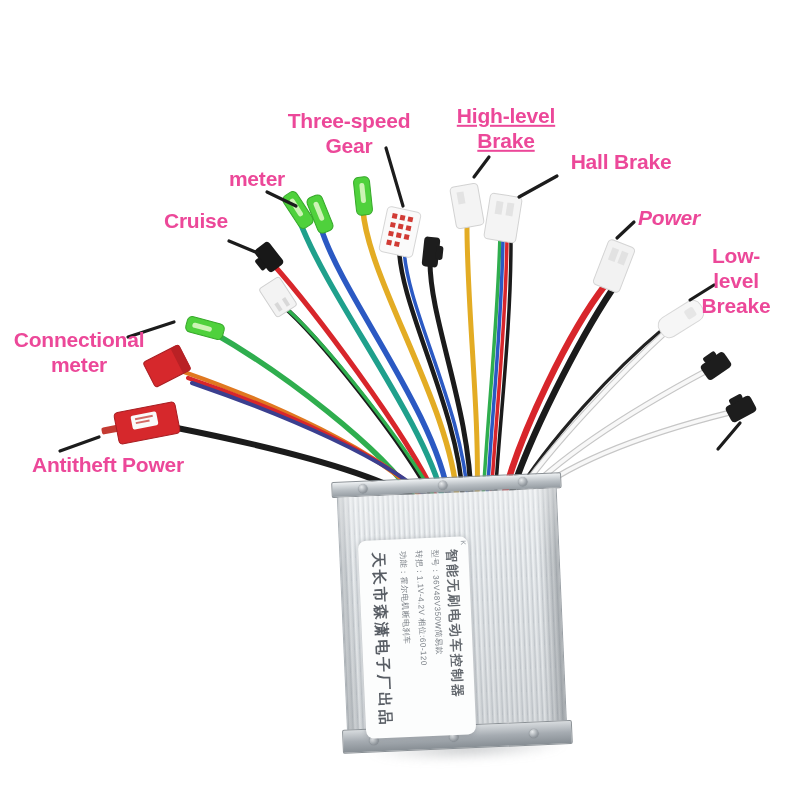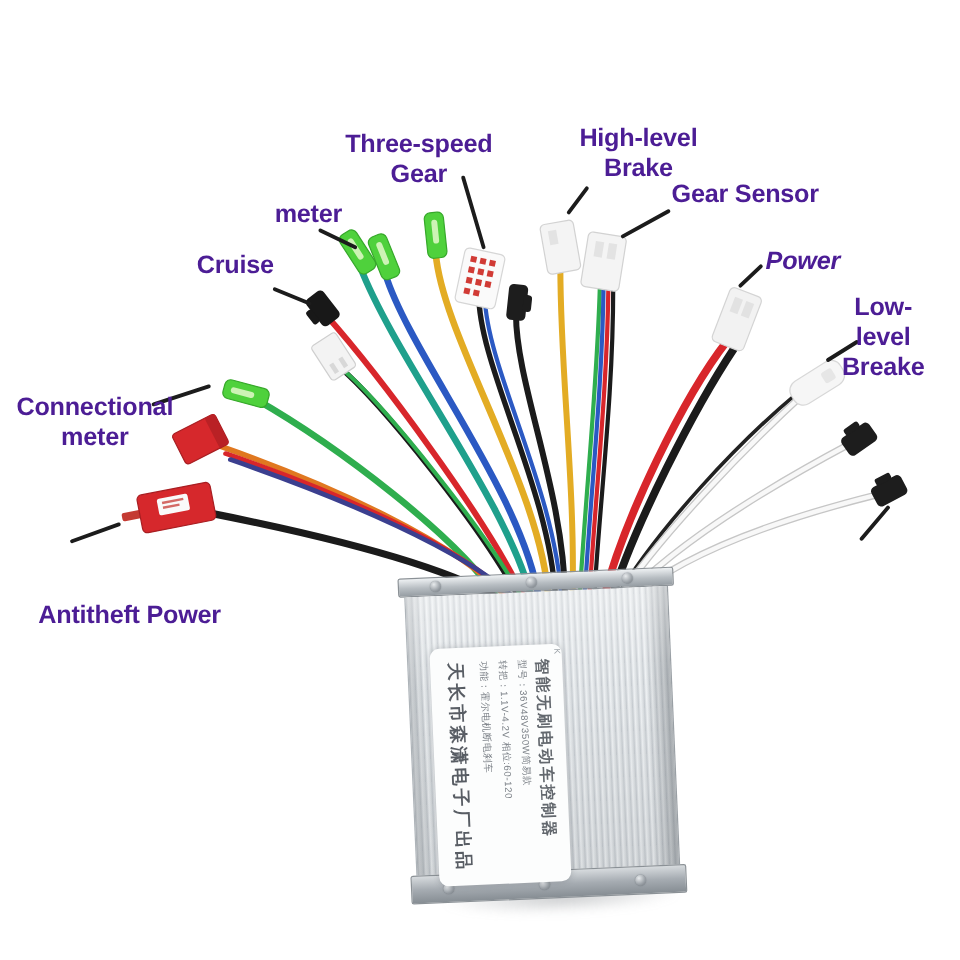--- a/index.html
+++ b/index.html
@@ -3,30 +3,30 @@
 <meta charset="utf-8">
 <style>
   html,body{margin:0;padding:0;background:#ffffff;}
   .stage{position:relative;width:800px;height:800px;background:#ffffff;overflow:hidden;
          font-family:"Liberation Sans",sans-serif;}
   .stage svg{position:absolute;left:0;top:0;}
 
   
   .lbl{position:absolute;transform:translate(-50%,-50%);
        font:700 21px/1.2 "Liberation Sans",sans-serif;
-       color:#4c1d95;white-space:pre-line;text-align:center;letter-spacing:-0.2px;}
+       color:#ec4899;white-space:pre-line;text-align:center;letter-spacing:-0.2px;}
   .a-threespeed{left:349px;top:133px;}
   .a-motor{left:257px;top:179px;}
   .a-cruise{left:196px;top:221px;}
-  .a-highlevel{left:532px;top:128px;}
+  .a-highlevel{left:506px;top:128px;text-decoration:underline;}
   .a-hall{left:621px;top:162px;}
   .a-power{left:669px;top:218px;font-style:italic;}
   .a-lowlevel{left:736px;top:281px;}
   .a-meter{left:79px;top:352px;}
-  .a-antitheft{left:108px;top:465px;margin-top:48px;}
+  .a-antitheft{left:108px;top:465px;}
   .a-learning{left:663px;top:462px;}
 
   
   .box{position:absolute;left:342px;top:477px;width:220px;height:272px;
        transform:rotate(-2.5deg);display:flex;flex-direction:column;}
   .box::after{content:"";position:absolute;left:-6px;right:-26px;bottom:-16px;height:30px;
        background:radial-gradient(55% 60% at 50% 45%,rgba(110,115,120,.38),rgba(0,0,0,0) 72%);
        filter:blur(4px);z-index:-1;}
   .cap{position:relative;margin:0 -5px;border:1px solid #8b9196;border-radius:2px;
        background:linear-gradient(#eef1f3,#b7bdc2 55%,#969da3);}
@@ -235,20 +235,20 @@
       <span class="screw s3"></span>
     </div>
   </div>
 
   <div class="lbl a-threespeed">Three-speed
 Gear</div>
   <div class="lbl a-motor">meter</div>
   <div class="lbl a-cruise">Cruise</div>
   <div class="lbl a-highlevel">High-level
 Brake</div>
-  <div class="lbl a-hall">Gear Sensor</div>
+  <div class="lbl a-hall">Hall Brake</div>
   <div class="lbl a-power">Power</div>
   <div class="lbl a-lowlevel">Low-level
 Breake</div>
   <div class="lbl a-meter">Connectional
 meter</div>
   <div class="lbl a-antitheft">Antitheft Power</div>
 </div>
 
 </body></html>

